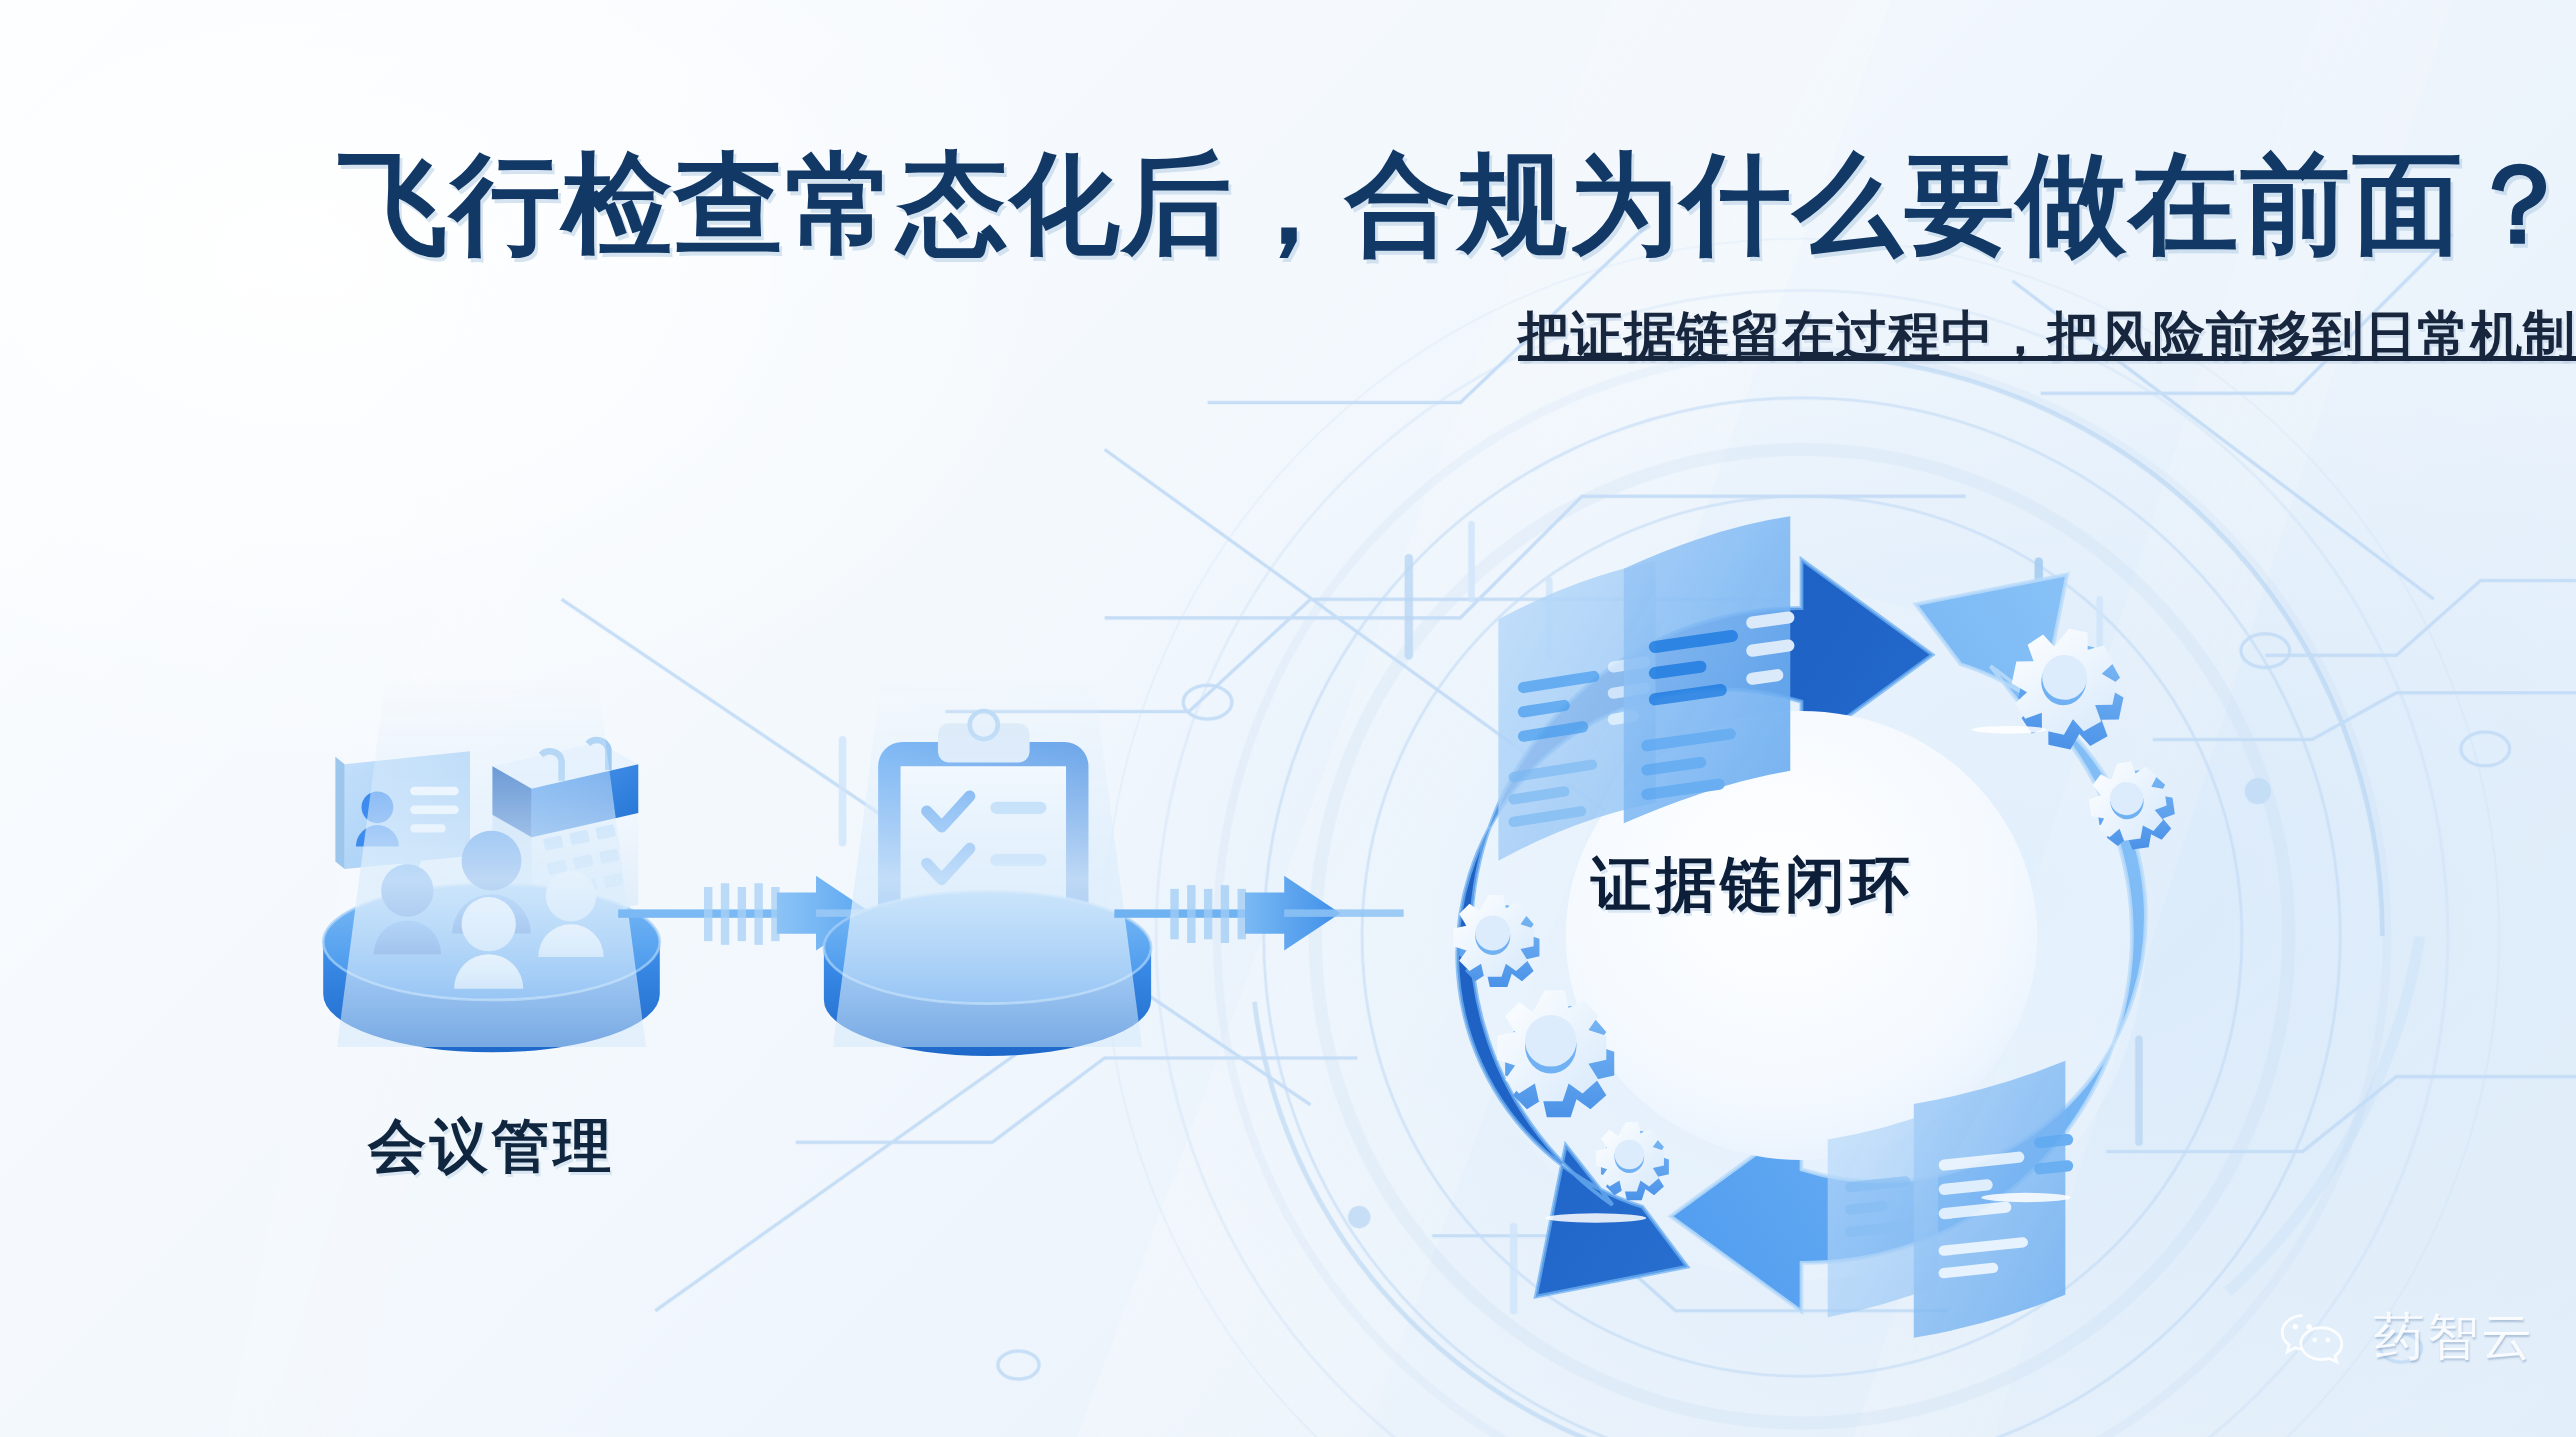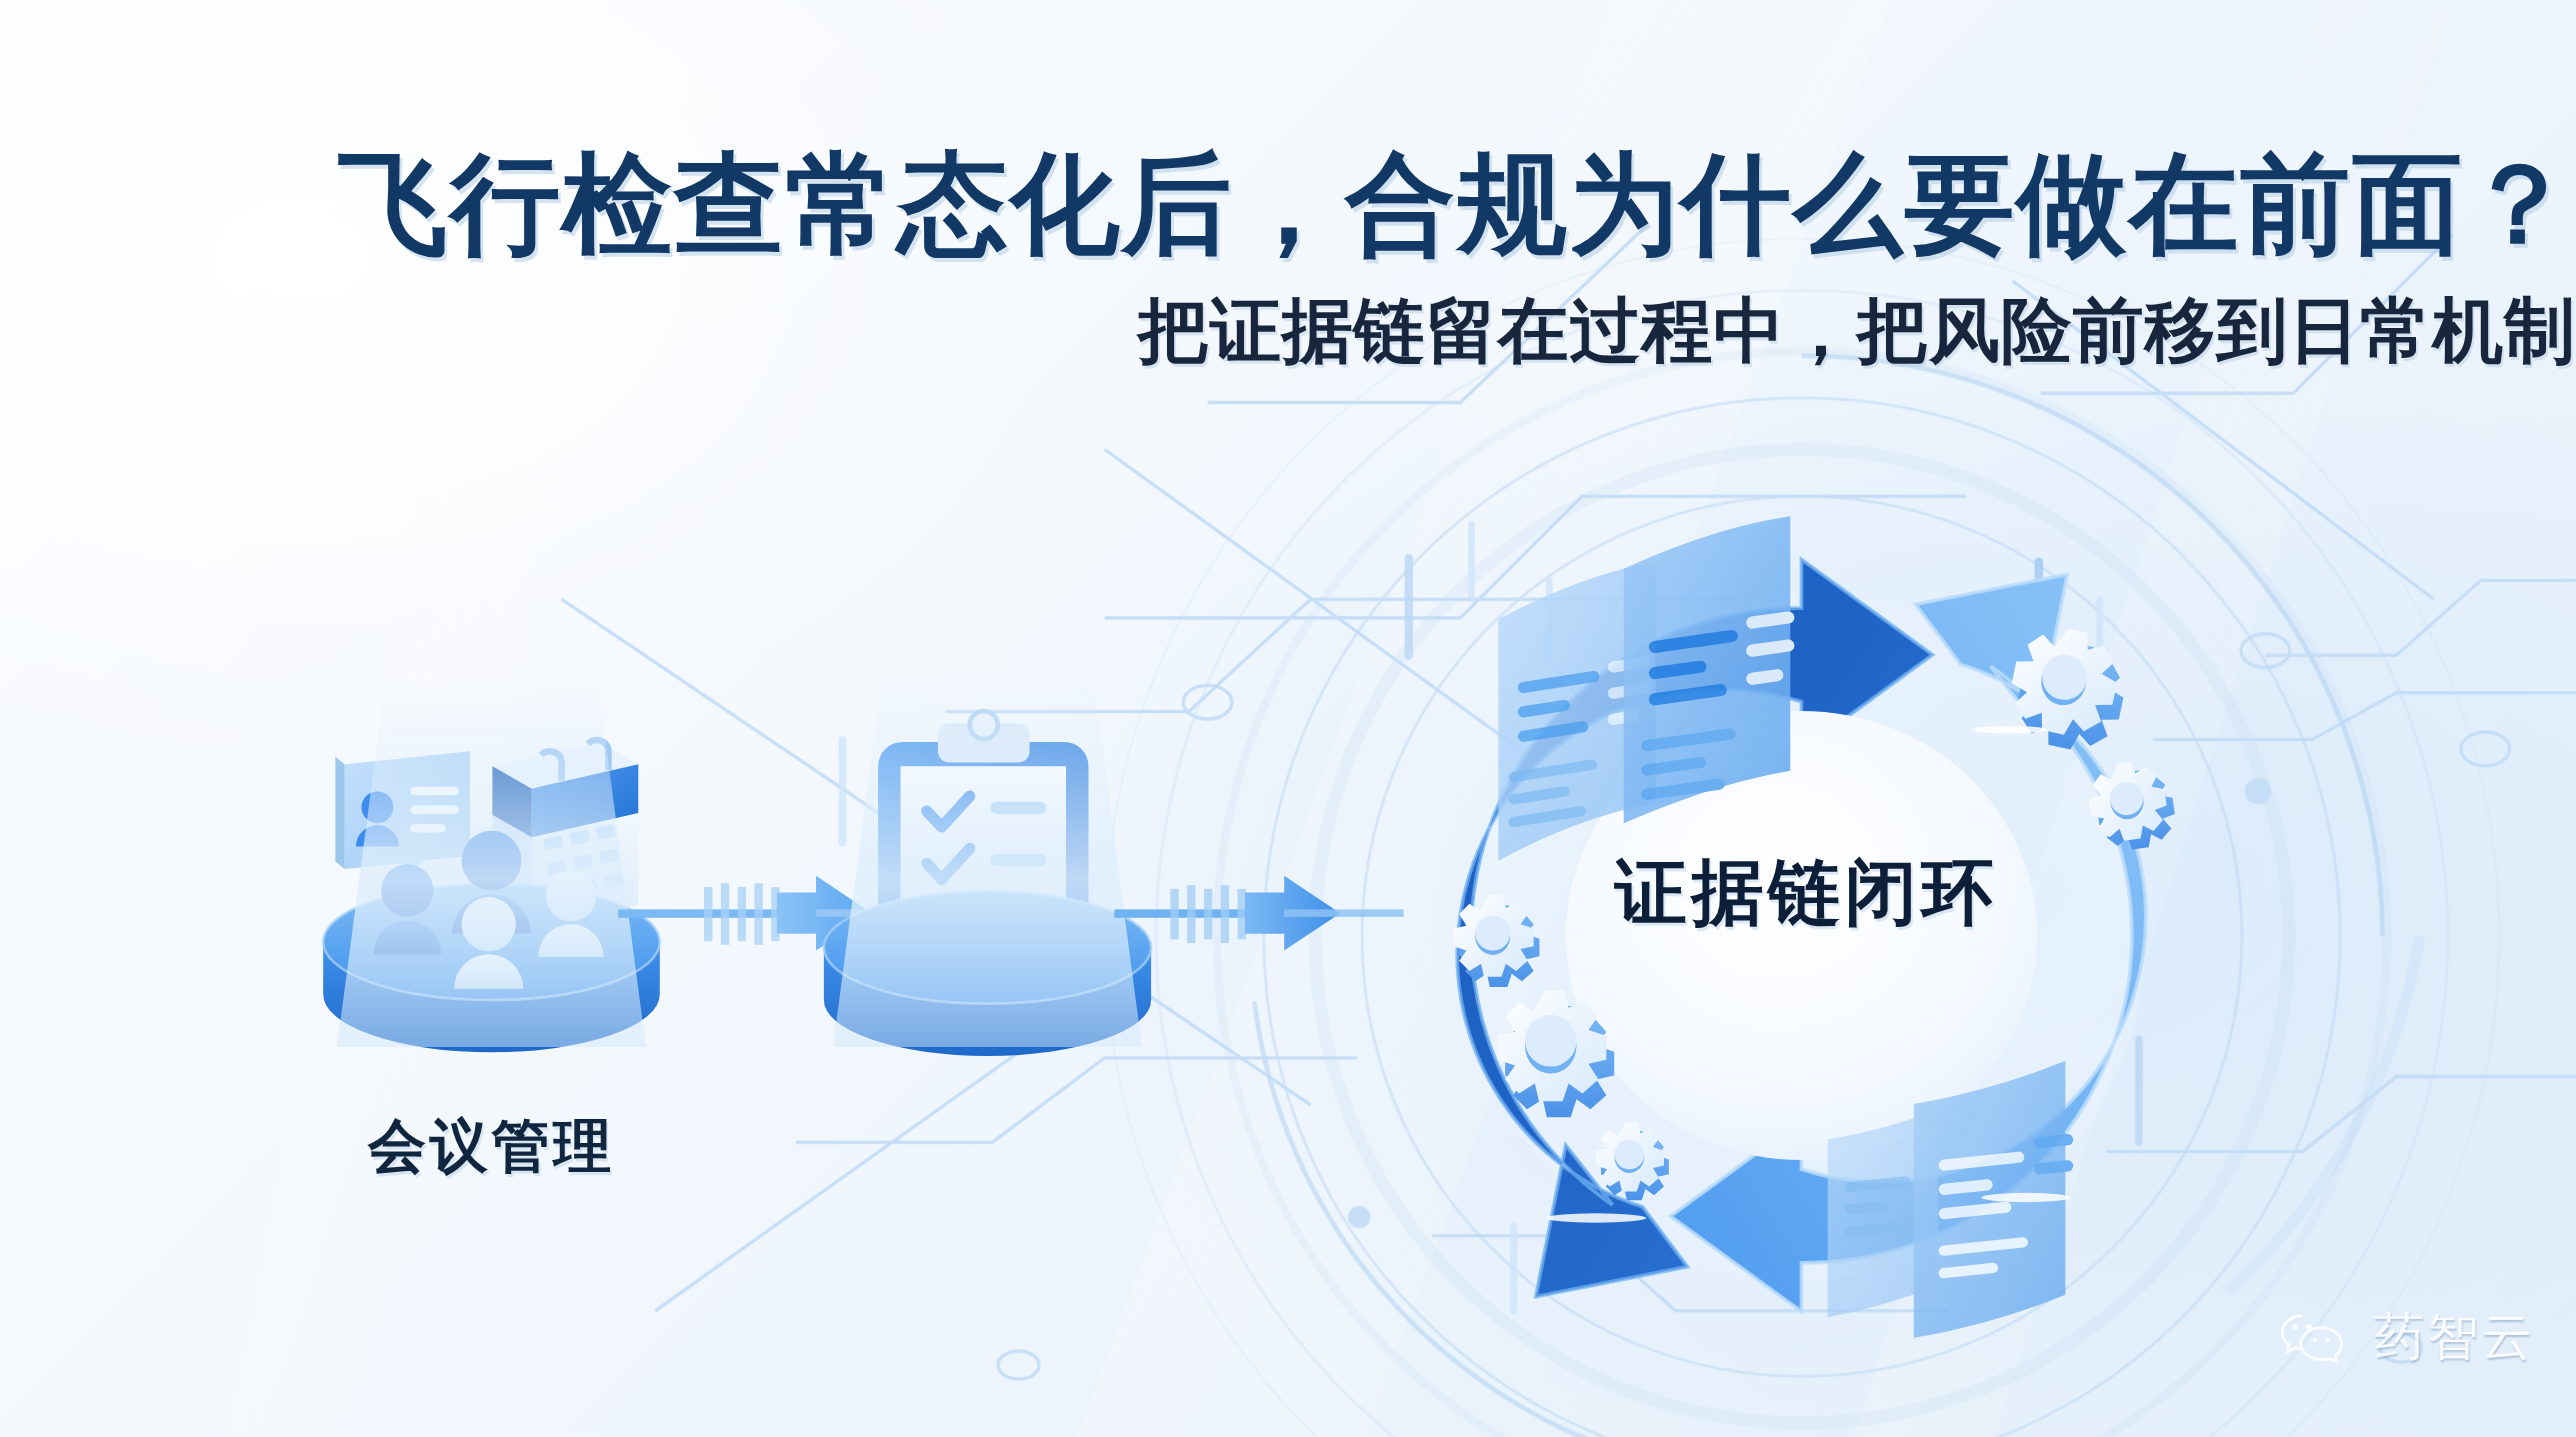--- a/index.html
+++ b/index.html
@@ -20,43 +20,44 @@
   .bg-layer{position:absolute;inset:0;pointer-events:none;}
   
   .title-wrap{position:absolute;left:0;top:140px;width:2576px;text-align:right;}
   .title{
     font-size:110px;line-height:1.16;font-weight:700;letter-spacing:1.9px;
     color:#123866;
     text-shadow:2.8px 3.7px 0 rgba(180,205,228,.55);
     white-space:nowrap;
   }
   .subtitle{
-    margin-top:20px;font-size:71px;line-height:1.2;font-weight:700;letter-spacing:0.9px;
+    margin-top:36px;font-size:52px;line-height:1.2;font-weight:700;letter-spacing:0.9px;
     color:#17263c;
     text-shadow:1.9px 2.8px 0 rgba(185,206,228,.5);
     white-space:nowrap;
+    text-decoration:underline;
   }
   
   .step{position:absolute;width:403px;text-align:center;}
   .step-art{position:relative;width:403px;height:374px;}
   .beam{
     position:absolute;left:50%;top:-24px;transform:translateX(-50%);
     width:309px;height:374px;
     background:linear-gradient(180deg,rgba(255,255,255,.05) 0%,rgba(222,238,252,.82) 55%,rgba(210,232,250,.5) 100%);
     clip-path:polygon(16% 0%, 84% 0%, 100% 100%, 0% 100%);
     filter:blur(0.4px);
   }
   .step-label{
     margin-top:37px;font-size:58px;font-weight:700;color:#10263f;letter-spacing:3.7px;
     text-shadow:1.9px 2.8px 0 rgba(190,211,232,.5);
   }
   
   .ring-label{
-    position:absolute;left:1591px;top:845px;width:431px;text-align:center;
-    font-size:72px;font-weight:700;color:#0d1f38;letter-spacing:4.7px;
+    position:absolute;left:1591px;top:845px;width:431px;text-align:left;
+    font-size:60px;font-weight:700;color:#0d1f38;letter-spacing:4.7px;
     text-shadow:1.9px 2.8px 0 rgba(195,215,235,.55);
   }
   
   .watermark{
     position:absolute;right:41px;bottom:66px;display:flex;align-items:center;gap:30px;
     opacity:.92;
     text-align:right;
   }
   .wm-text{
     font-size:51px;font-weight:400;color:rgba(255,255,255,.92);letter-spacing:2.8px;

